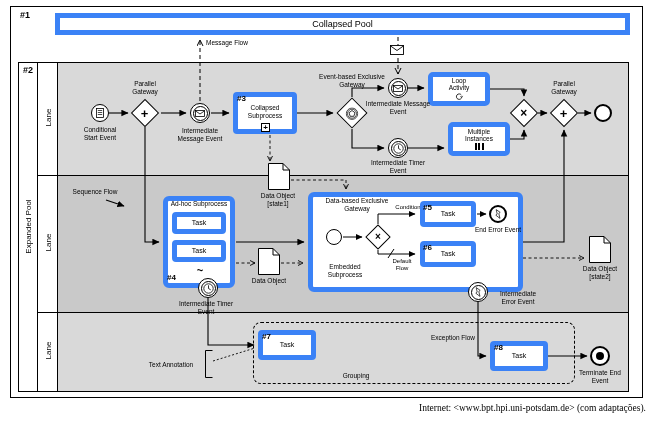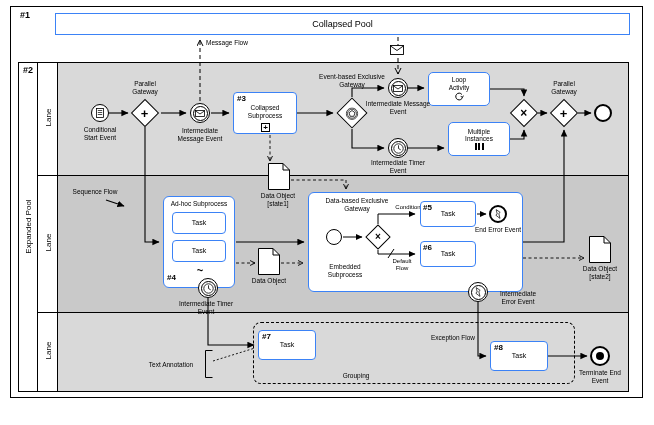--- a/index.html
+++ b/index.html
@@ -2,21 +2,21 @@
 <html><head>
 <meta charset="utf-8">
 <style>
   *{margin:0;padding:0;box-sizing:border-box}
   html,body{width:654px;height:425px;background:#fff}
   body{font-family:"Liberation Sans",sans-serif;color:#000}
   .canvas{position:relative;width:654px;height:425px;background:#fff;overflow:hidden}
   .frame{position:absolute;border:1px solid #000;background:transparent}
   .lbl{position:absolute;font-size:6.5px;line-height:1.18;text-align:center;z-index:6}
   .ref{position:absolute;font-weight:bold;font-size:8px;line-height:1;z-index:7}
-  .box{position:absolute;border:1px solid #3b82f6;background:#fff;border-radius:4px;z-index:3}
+  .box{position:absolute;border:5px solid #3b82f6;background:#fff;border-radius:4px;z-index:3}
   .ctr{display:flex;align-items:center;justify-content:center}
   .col{display:flex;flex-direction:column;align-items:center;justify-content:center;gap:1px}
   .t{font-size:6.5px;line-height:1.15;text-align:center}
   .evt{position:absolute;border:1px solid #000;border-radius:50%;background:#fff;display:flex;align-items:center;justify-content:center;z-index:3}
   .evt.dbl::after{content:"";position:absolute;inset:1.5px;border:1px solid #000;border-radius:50%}
   .evt.thick{border-width:2.5px}
   .evt.term::before{content:"";width:8px;height:8px;border-radius:50%;background:#000}
   .gw{position:absolute;border:1px solid #000;background:#fff;transform:rotate(45deg);display:flex;align-items:center;justify-content:center;z-index:3}
   .gw>span{transform:rotate(-45deg);font-weight:bold;line-height:1;display:flex;align-items:center;justify-content:center}
   .vtext{position:absolute;font-size:8px;text-align:center;transform:rotate(-90deg);white-space:nowrap;z-index:2}
@@ -297,14 +297,15 @@
   <div class="lbl" style="left:424px;top:334px;width:58px">Exception Flow</div>
 
   <div class="box ctr" style="left:490px;top:341px;width:58px;height:30px">
     <span class="t" style="font-size:7px">Task</span>
   </div>
   <div class="ref" style="left:494px;top:344px">#8</div>
 
   <div class="evt thick term" style="left:590px;top:346px;width:20px;height:20px"></div>
   <div class="lbl" style="left:572px;top:369px;width:56px">Terminate End Event</div>
 
+  <div class="caption" style="left:380px;top:403px;width:266px">Internet: &lt;www.bpt.hpi.uni-potsdam.de&gt; (com adaptações).</div>
 
 </div>
 
 </body></html>

